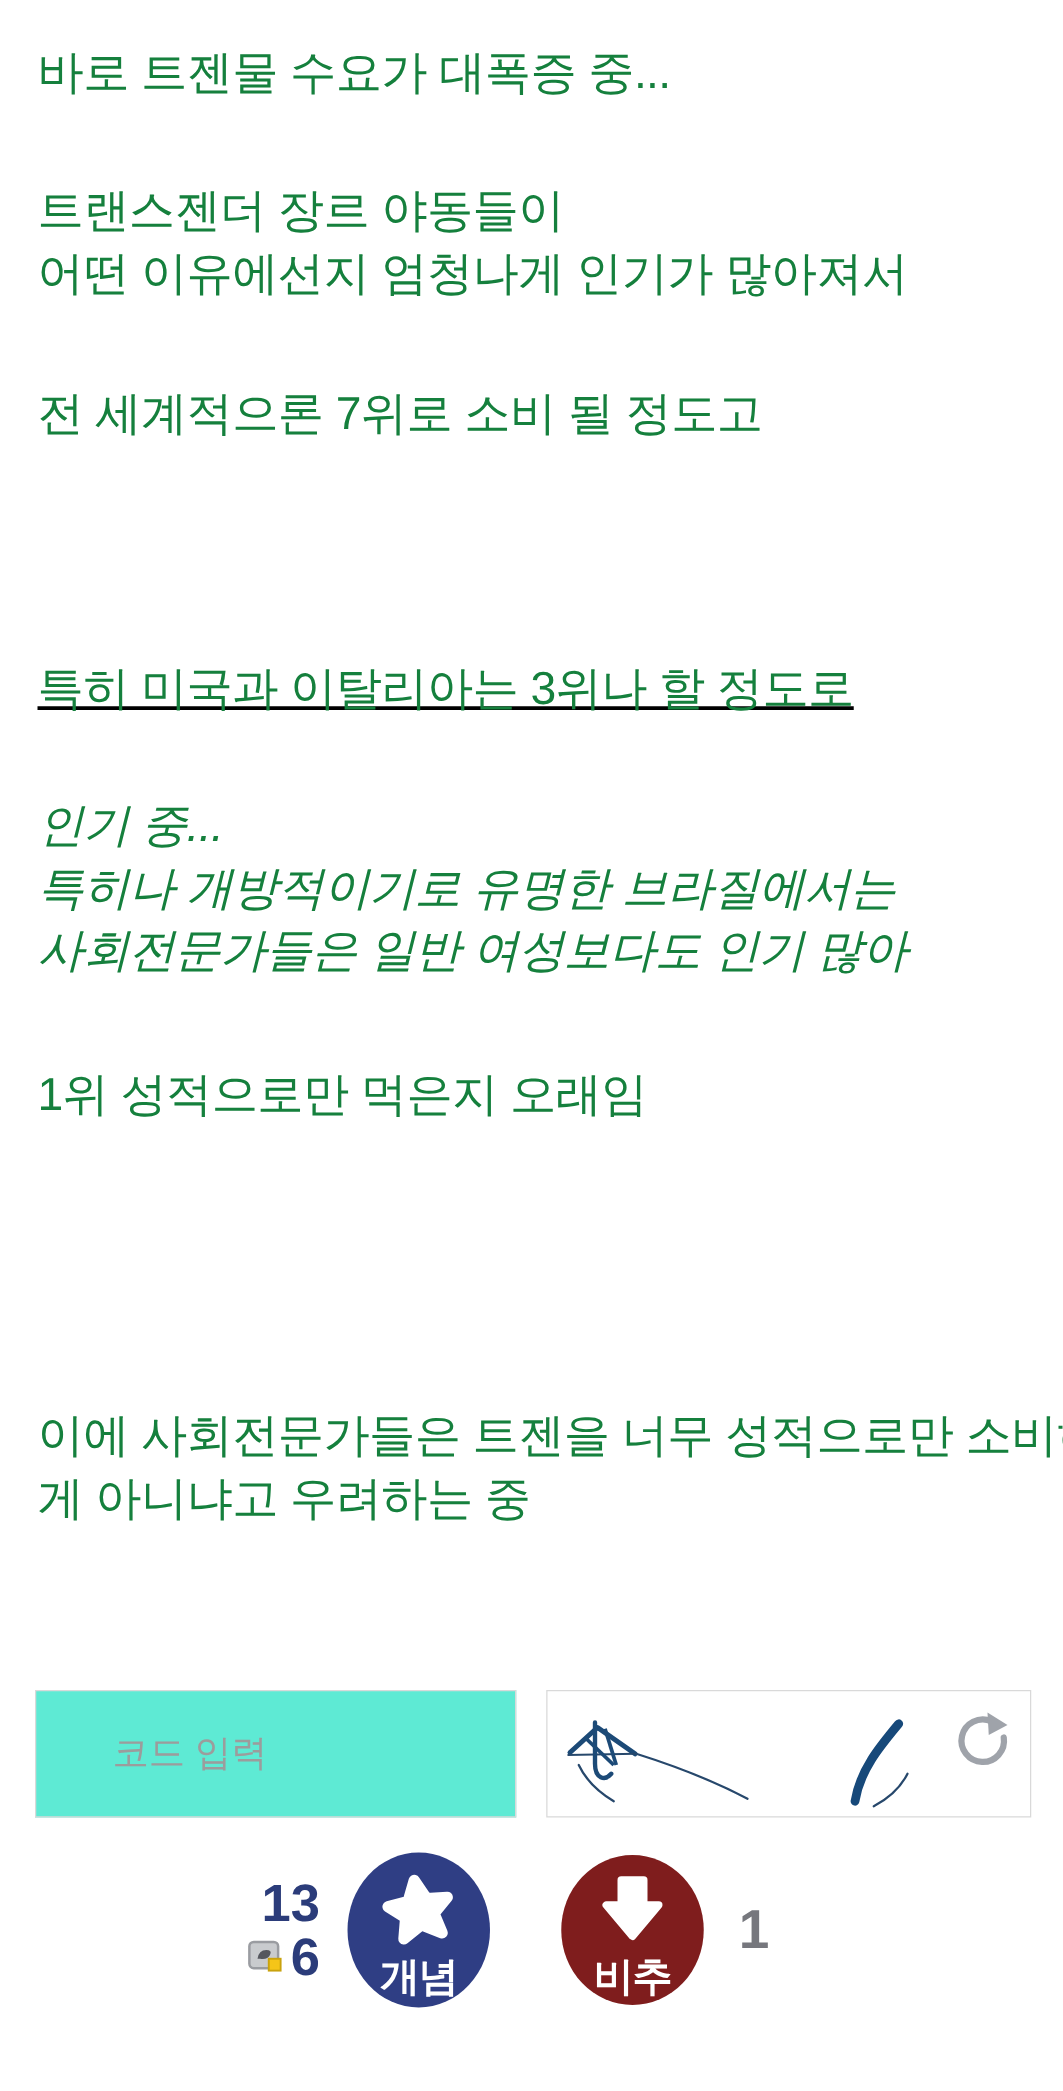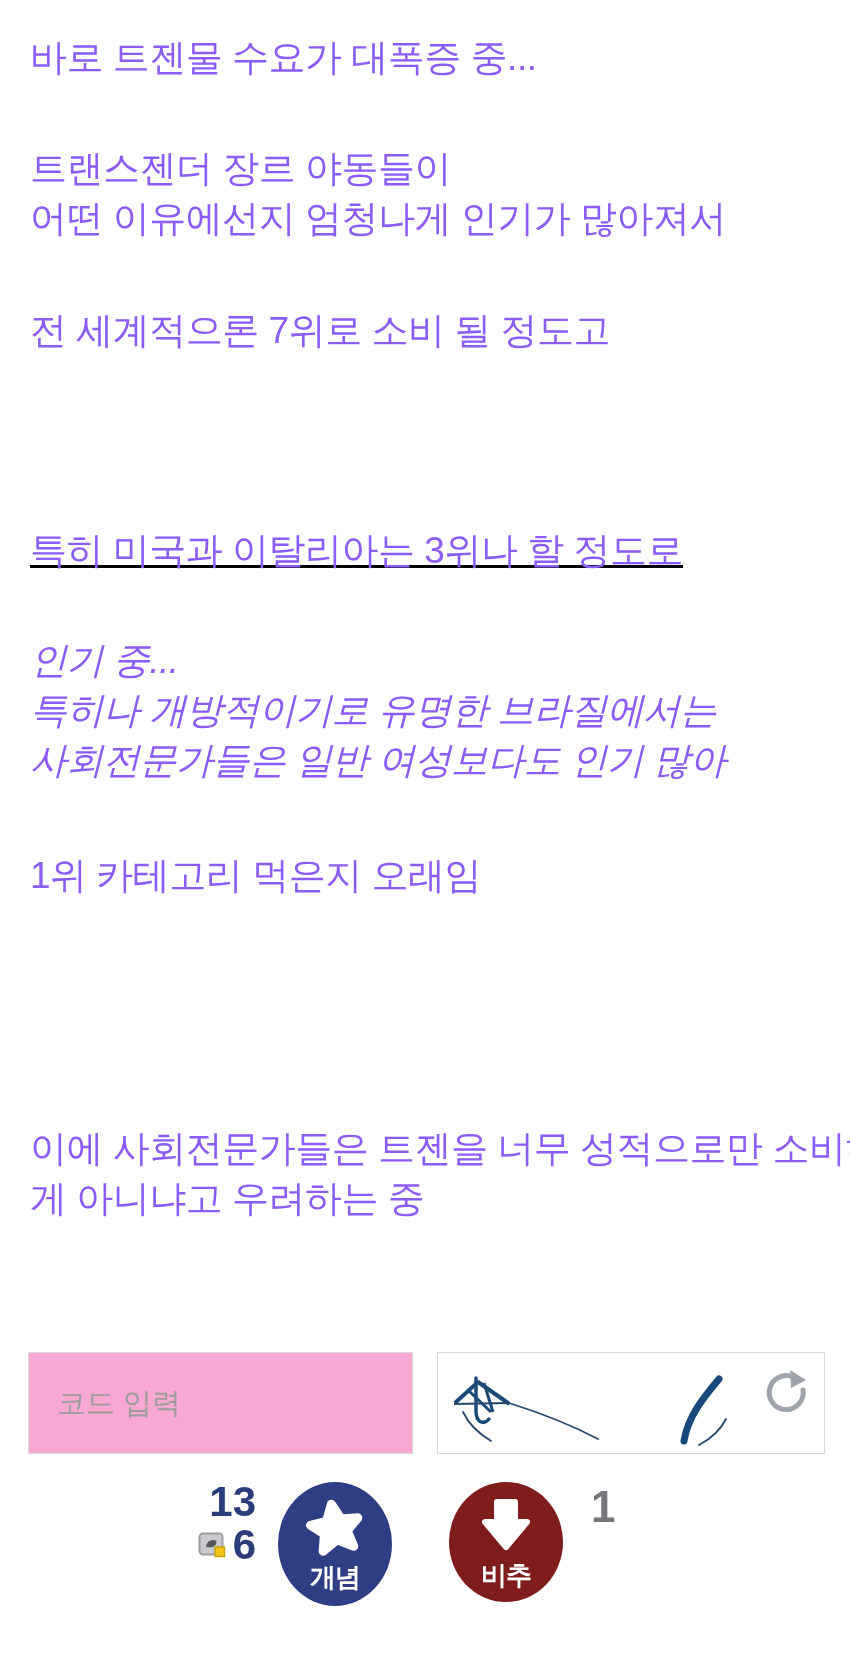--- a/index.html
+++ b/index.html
@@ -13,21 +13,21 @@
   .post-body {
     padding-top: 33px;
     padding-left: 30px;
     width: 820px;
     box-sizing: border-box;
   }
   .para { margin: 0; }
   .para .line {
     font-size: 37px;
     line-height: 50px;
-    color: #8b5cf6;
+    color: #15803d;
     letter-spacing: -0.5px;
     white-space: nowrap;
   }
   .para-2 { margin-top: 61px; }
   .para-3 { margin-top: 62px; }
   .para-4 { margin-top: 170px; text-decoration: underline; }
   .para-5 { margin-top: 60px; font-style: italic; }
   .para-6 { margin-top: 65px; }
   .para-7 { margin-top: 223px; }
 
@@ -36,21 +36,22 @@
     margin-top: 128px;
     padding-left: 28px;
     display: flex;
     gap: 24px;
   }
   .captcha-input-box {
     width: 385px;
     height: 102px;
     border: 1px solid #d9d9d9;
     box-sizing: border-box;
-    background: #f9a8d4;
+    background: #5eead4;
+    padding-left: 33px;
   }
   .captcha-input-box input {
     width: 100%;
     height: 100%;
     border: none;
     outline: none;
     background: transparent;
     padding: 0 0 0 28px;
     font-size: 29px;
     color: #444444;
@@ -77,21 +78,21 @@
     border: none;
     padding: 0;
     cursor: pointer;
   }
 
   
   .vote-row {
     margin-top: 28px;
     margin-left: 198px;
     display: flex;
-    align-items: flex-start;
+    align-items: center;
   }
   .vote-counts {
     display: flex;
     flex-direction: column;
     align-items: flex-end;
     width: 58px;
   }
   .up-count {
     font-size: 42px;
     font-weight: bold;
@@ -120,21 +121,21 @@
     display: flex;
     flex-direction: column;
     align-items: center;
     justify-content: flex-start;
   }
   .vote-btn.up { background: #2f3e84; margin-left: 22px; }
   .vote-btn.down { background: #7f1d1d; margin-left: 57px; height: 120px; }
   .vote-btn .glyph { margin-top: 14px; }
   .vote-btn .btn-label {
     color: #ffffff;
-    font-size: 26px;
+    font-size: 32px;
     font-weight: bold;
     letter-spacing: -1px;
     margin-top: 2px;
   }
   .down-count {
     font-size: 44px;
     font-weight: bold;
     color: #76777d;
     margin-left: 28px;
   }
@@ -161,21 +162,21 @@
     <div class="line">특히 미국과 이탈리아는 3위나 할 정도로</div>
   </div>
 
   <div class="para para-5">
     <div class="line">인기 중...</div>
     <div class="line">특히나 개방적이기로 유명한 브라질에서는</div>
     <div class="line">사회전문가들은 일반 여성보다도 인기 많아</div>
   </div>
 
   <div class="para para-6">
-    <div class="line">1위 카테고리 먹은지 오래임</div>
+    <div class="line">1위 성적으로만 먹은지 오래임</div>
   </div>
 
   <div class="para para-7">
     <div class="line">이에 사회전문가들은 트젠을 너무 성적으로만 소비하는</div>
     <div class="line">게 아니냐고 우려하는 중</div>
   </div>
 </div>
 
 <div class="captcha-row">
 

